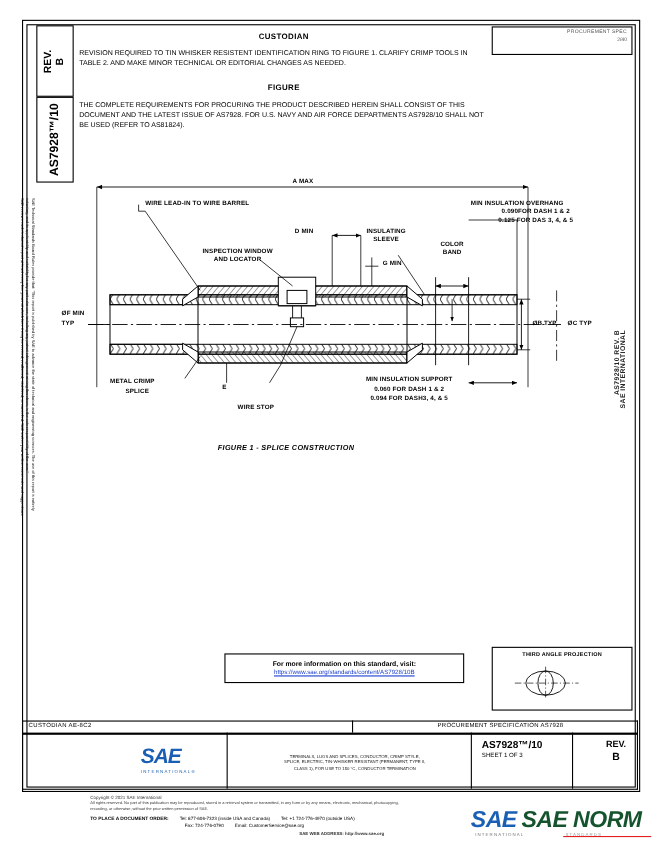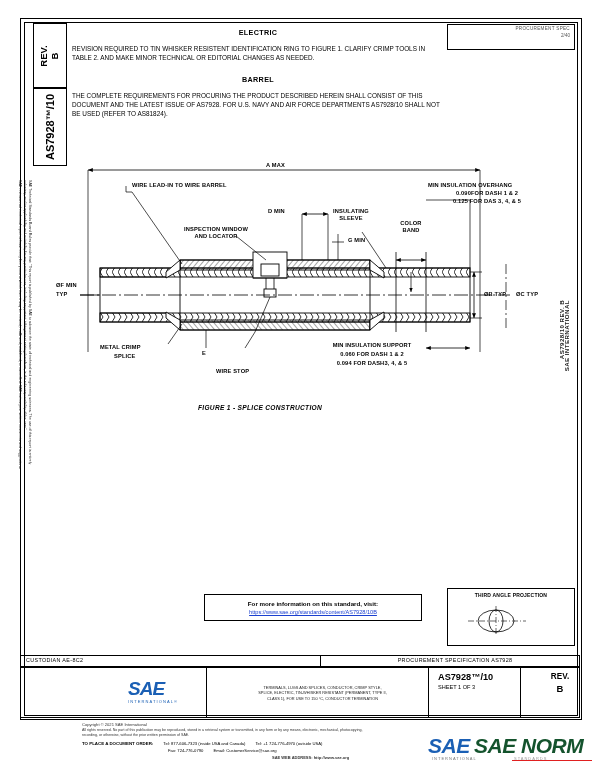--- a/index.html
+++ b/index.html
@@ -140,23 +140,23 @@
     <div class="t1">PROCUREMENT SPEC</div>
     <div class="t2">2/40</div>
   </div>
 
   <div class="rightstrip">
     <div class="rv">SAE INTERNATIONAL</div>
     <div class="rv rv2">AS7928/10 REV. B</div>
   </div>
 
   <div class="content">
-    <div class="hdg center">ELECTRIC</div>
+    <div class="hdg center">CUSTODIAN</div>
     <div class="para">REVISION REQUIRED TO TIN WHISKER RESISTENT IDENTIFICATION RING TO FIGURE 1. CLARIFY CRIMP TOOLS IN TABLE 2. AND MAKE MINOR TECHNICAL OR EDITORIAL CHANGES AS NEEDED.</div>
-    <div class="hdg center" style="margin-top:12px">BARREL</div>
+    <div class="hdg center" style="margin-top:12px">FIGURE</div>
     <div class="para">THE COMPLETE REQUIREMENTS FOR PROCURING THE PRODUCT DESCRIBED HEREIN SHALL CONSIST OF THIS DOCUMENT AND THE LATEST ISSUE OF AS7928. FOR U.S. NAVY AND AIR FORCE DEPARTMENTS  AS7928/10 SHALL NOT BE USED (REFER TO AS81824).</div>
   </div>
 
   <div class="figwrap">
     <svg class="fig" viewBox="0 0 480 270">
       <defs>
         <marker id="ah" markerWidth="7" markerHeight="7" refX="6" refY="2.5" orient="auto">
           <path d="M0,0 L6,2.5 L0,5 z" fill="#000"></path>
         </marker>
         <marker id="ah2" markerWidth="7" markerHeight="7" refX="0" refY="2.5" orient="auto">

